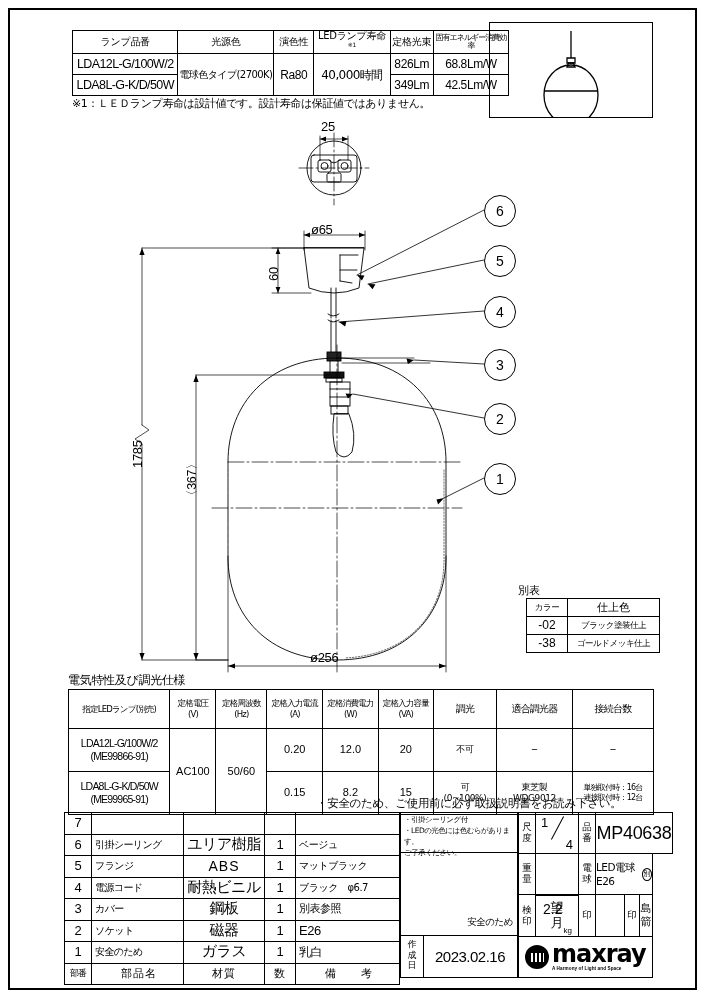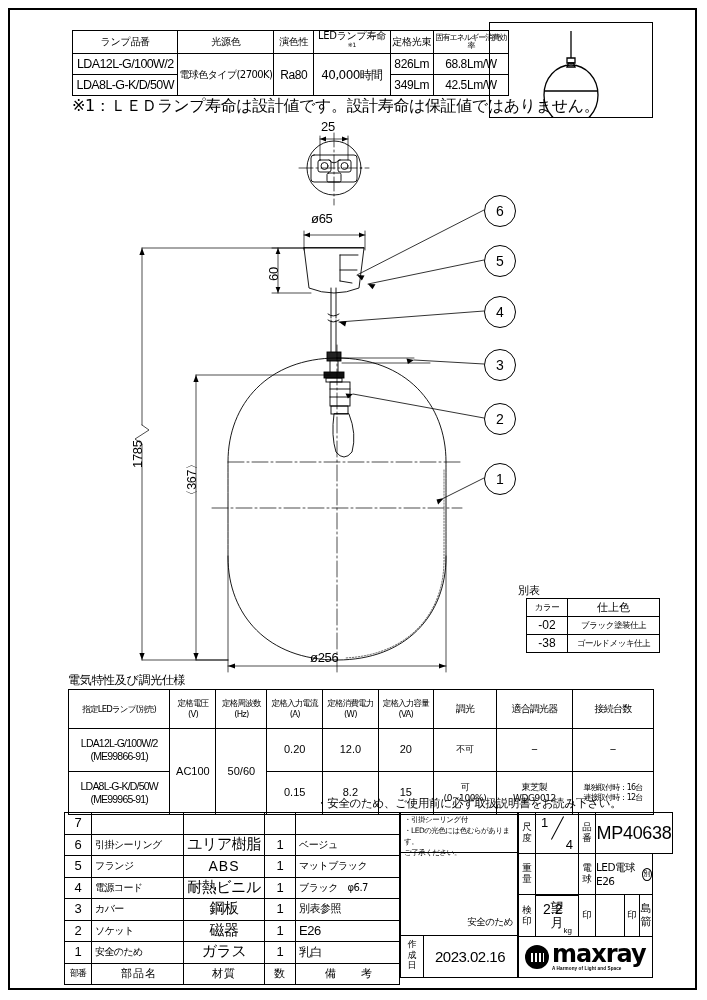--- a/index.html
+++ b/index.html
@@ -37,21 +37,21 @@
     position:absolute;left:72px;top:30px;width:437px;
   }
   #lamp-table{width:437px;font-size:10.5px;}
   #lamp-table td{height:20px;}
   #lamp-table .hd{font-size:10px;letter-spacing:-.3px;}
   #lamp-table .pn{font-size:12.5px;letter-spacing:-.6px;}
   #lamp-table .val{font-size:12px;letter-spacing:-.4px;}
   .sup{font-size:6px;vertical-align:super;}
   #lamp-note{
     position:absolute;left:72px;top:96px;
-    font-size:16px;letter-spacing:-.4px;white-space:nowrap;
+    font-size:11px;letter-spacing:-.4px;white-space:nowrap;
   }
 
   
   #product-box{
     position:absolute;left:489px;top:22px;
     width:164px;height:96px;
     border:1px solid #000;box-sizing:border-box;
     overflow:hidden;
   }
 
@@ -358,21 +358,21 @@
       <path d="M357 275 l7.5 0.4 -2.6 5 z" fill="#000" stroke="none"></path>
       <path d="M368 284 l7.5 0.2 -3 5 z" fill="#000" stroke="none"></path>
       <path d="M339 322 l7.5 -1 -1.4 5.4 z" fill="#000" stroke="none"></path>
       <path d="M414 360 l-7.5 -1.4 1.4 5.4 z" fill="#000" stroke="none"></path>
       <path d="M353 394 l-7.5 -0.6 2.4 5.2 z" fill="#000" stroke="none"></path>
       <path d="M444 498 l-7.5 1.4 1.6 5.2 z" fill="#000" stroke="none"></path>
     </g>
   </svg>
 
   <div class="dim" style="left:321px;top:119px">25</div>
-  <div class="dim" style="left:311px;top:211px">ø65</div>
+  <div class="dim" style="left:311px;top:222px">ø65</div>
   <div class="dimv" style="left:266px;top:281px">60</div>
   <div class="dimv" style="left:130px;top:468px">1785</div>
   <div class="dimv" style="left:184px;top:502px;font-size:12.5px">〈367〉</div>
   <div class="dim" style="left:310px;top:650px">ø256</div>
 
   <div class="callout" style="left:484px;top:195px">6</div>
   <div class="callout" style="left:484px;top:245px">5</div>
   <div class="callout" style="left:484px;top:296px">4</div>
   <div class="callout" style="left:484px;top:349px">3</div>
   <div class="callout" style="left:484px;top:403px">2</div>

